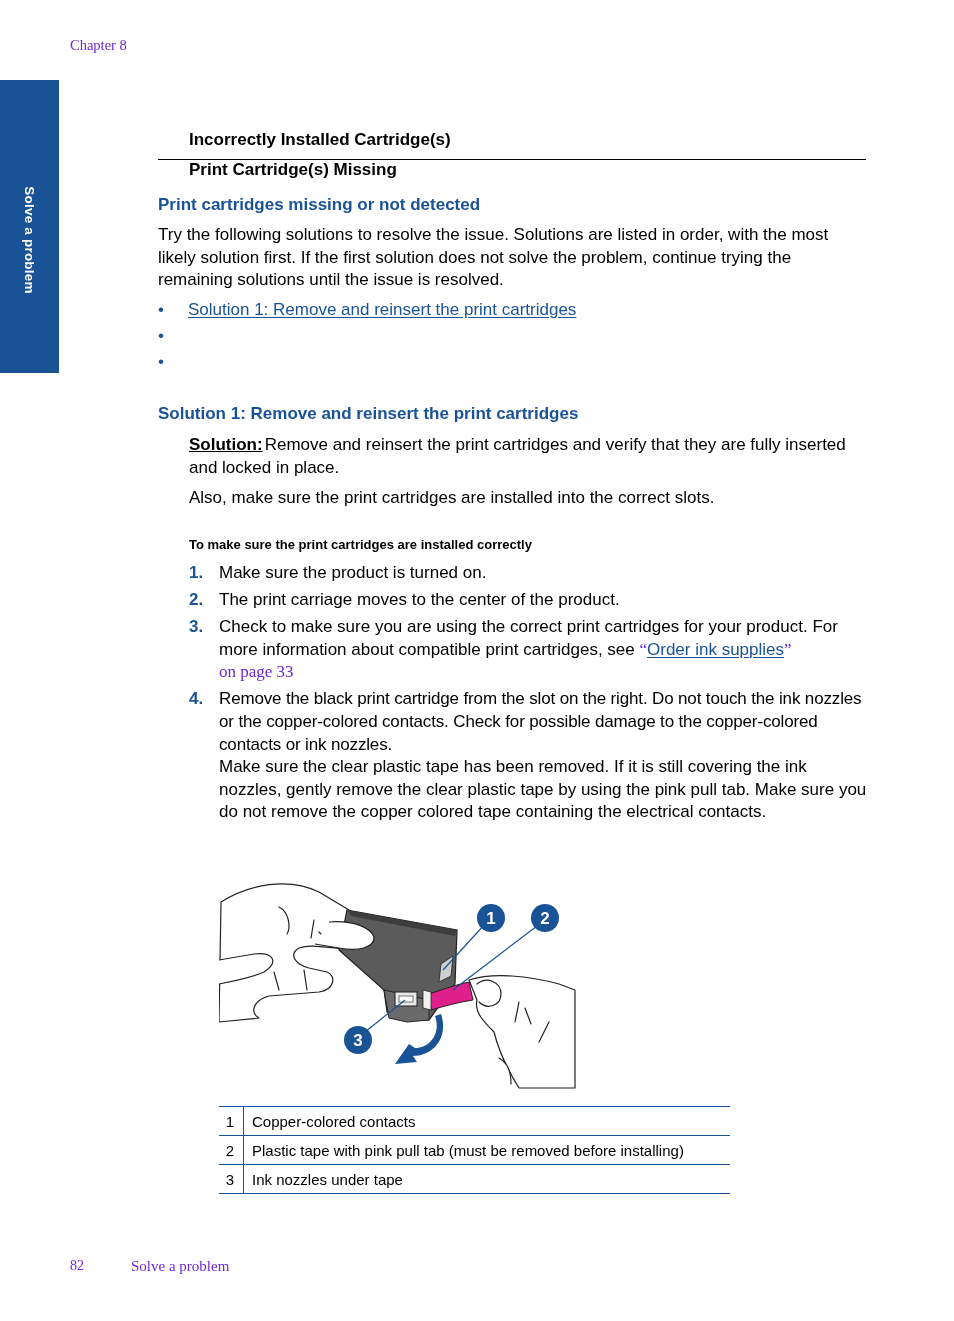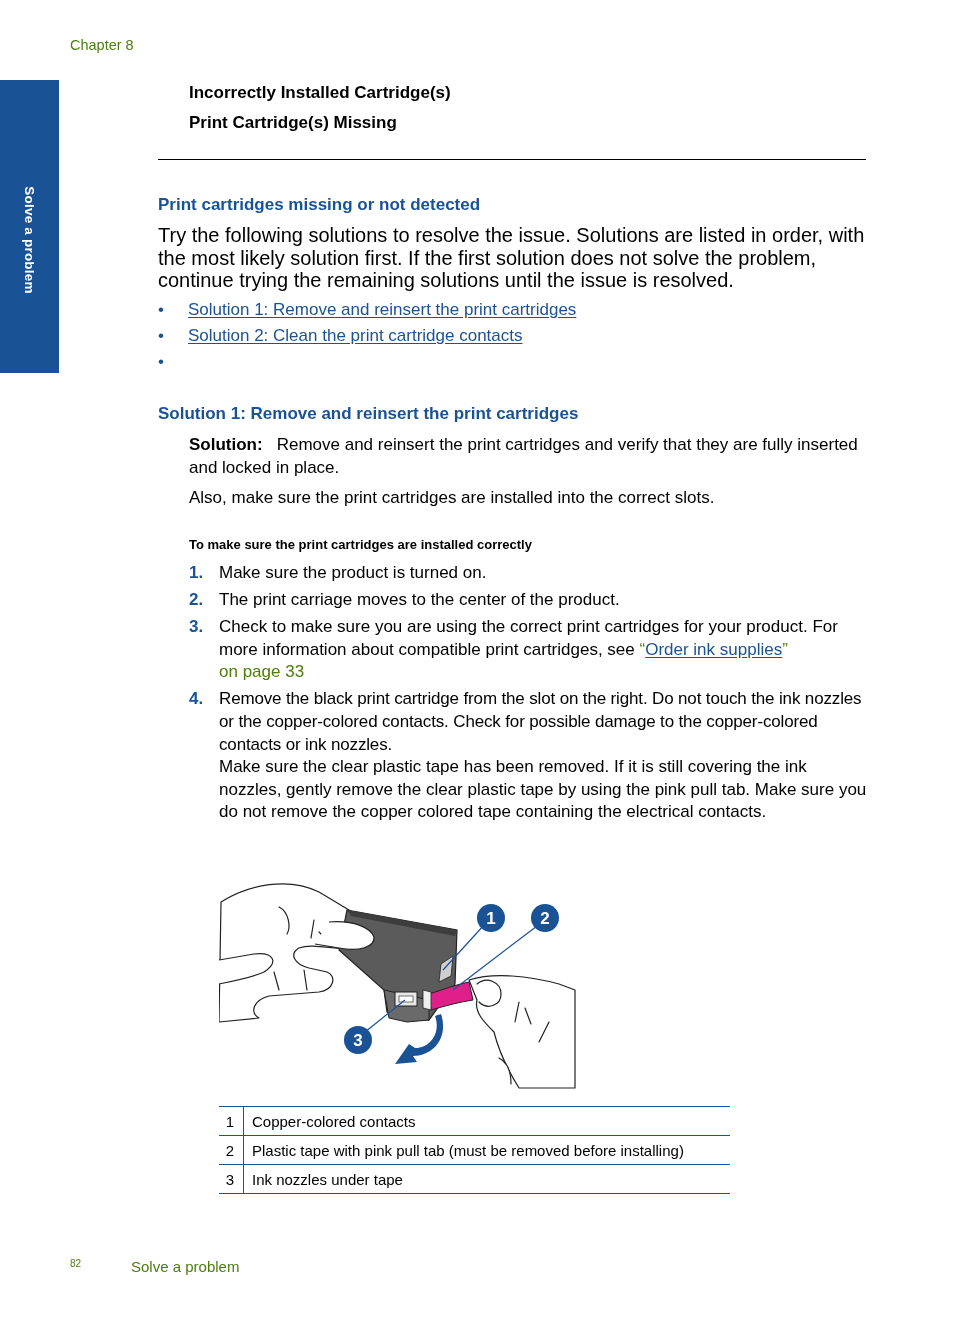--- a/index.html
+++ b/index.html
@@ -1,75 +1,75 @@
 <!DOCTYPE html>
 <html><head>
 <meta charset="utf-8">
 <style>
   html, body { margin: 0; padding: 0; background: #ffffff; }
   body {
     width: 954px; height: 1321px; position: relative; overflow: hidden;
     font-family: "Liberation Sans", sans-serif; color: #000;
   }
   .abs { position: absolute; }
-  .blue { color: #4d7c0f; }
+  .blue { color: #6d28d9; font-family: Liberation Serif, serif; }
   .chapter { left: 70px; top: 37px; font-size: 14.5px; }
   .side-tab {
     left: 0; top: 80px; width: 59px; height: 293px; background: #1a5296;
   }
   .side-tab-label {
     position: absolute; left: 29px; top: 160px; transform: translate(-50%, -50%) rotate(90deg);
     color: #fff; font-weight: bold; font-size: 13.5px; white-space: nowrap; letter-spacing: 0.2px;
   }
-  .hdr { left: 189px; font-weight: bold; font-size: 17px; }
+  .hdr { left: 189px; font-weight: bold; font-size: 17px; margin-top: 47px; }
   .rule { left: 158px; top: 159px; width: 708px; height: 0; border-top: 1.3px solid #000; }
   .h2 { left: 158px; font-weight: bold; font-size: 17px; color: #1a5296; }
-  .para { left: 158px; width: 712px; font-size: 20px; line-height: 22.6px; }
+  .para { left: 158px; width: 712px; font-size: 17px; line-height: 22.6px; }
   .bullets { left: 158px; top: 299px; margin: 0; padding: 0; list-style: none; font-size: 17px; }
   .bullets li { height: 26px; line-height: 22px; position: relative; padding-left: 30px; }
   .bullets li .dot { position: absolute; left: 0; top: 0; color: #1a5296; }
   a.lnk { color: #1a5296; text-decoration: underline; text-underline-offset: 2px; }
   .sol { left: 189px; width: 680px; font-size: 17px; line-height: 22.6px; }
-  .sol b { margin-right: 14px; }
+  .sol b { margin-right: 2px; text-decoration: underline; }
   .proc-title { left: 189px; top: 537px; font-weight: bold; font-size: 13px; }
   .steps { left: 189px; width: 680px; font-size: 17px; line-height: 22.6px; }
   .step { position: relative; padding-left: 30px; }
   .step .num { position: absolute; left: 0; top: 0; font-weight: bold; color: #1a5296; }
   .figure { left: 219px; top: 872px; width: 360px; height: 218px; }
   table.legend {
     position: absolute; left: 219px; top: 1106px; width: 511px;
     border-collapse: collapse; font-size: 15px;
   }
   table.legend td {
     border-top: 1px solid #1a5296; border-bottom: 1px solid #1a5296;
     height: 28px; padding: 0 8px; vertical-align: middle;
   }
   table.legend td.n { width: 18px; text-align: center; border-right: 1px solid #1a5296; padding: 0 4px 0 2px; }
-  .footer-num { left: 70px; top: 1258px; font-size: 10px; text-align: center; }
+  .footer-num { left: 70px; top: 1258px; font-size: 14px; text-align: center; }
   .footer-sec { left: 131px; top: 1258px; font-size: 15px; }
 </style>
 </head>
 <body>
 
 <div class="abs chapter blue">Chapter 8</div>
 
 <div class="abs side-tab">
   <div class="side-tab-label">Solve a problem</div>
 </div>
 
 <div class="abs hdr" style="top:83px">Incorrectly Installed Cartridge(s)</div>
 <div class="abs hdr" style="top:113px">Print Cartridge(s) Missing</div>
 <div class="abs rule"></div>
 
 <div class="abs h2" style="top:195px">Print cartridges missing or not detected</div>
 <div class="abs para" style="top:224px">Try the following solutions to resolve the issue. Solutions are listed in order, with the most likely solution first. If the first solution does not solve the problem, continue trying the remaining solutions until the issue is resolved.</div>
 
 <ul class="abs bullets">
   <li><span class="dot">•</span><a class="lnk" href="#">Solution 1: Remove and reinsert the print cartridges</a></li>
-  <li><span class="dot">•</span><a class="lnk" href="#">Solution 2: Clean the print cartridge contacts</a></li>
+  <li><span class="dot">•</span></li>
   <li><span class="dot">•</span></li>
 </ul>
 
 <div class="abs h2" style="top:404px">Solution 1: Remove and reinsert the print cartridges</div>
 
 <div class="abs sol" style="top:434px">
   <b>Solution:</b><span>Remove and reinsert the print cartridges and verify that they are fully inserted and locked in place.</span>
 </div>
 <div class="abs sol" style="top:487px">Also, make sure the print cartridges are installed into the correct slots.</div>
 

